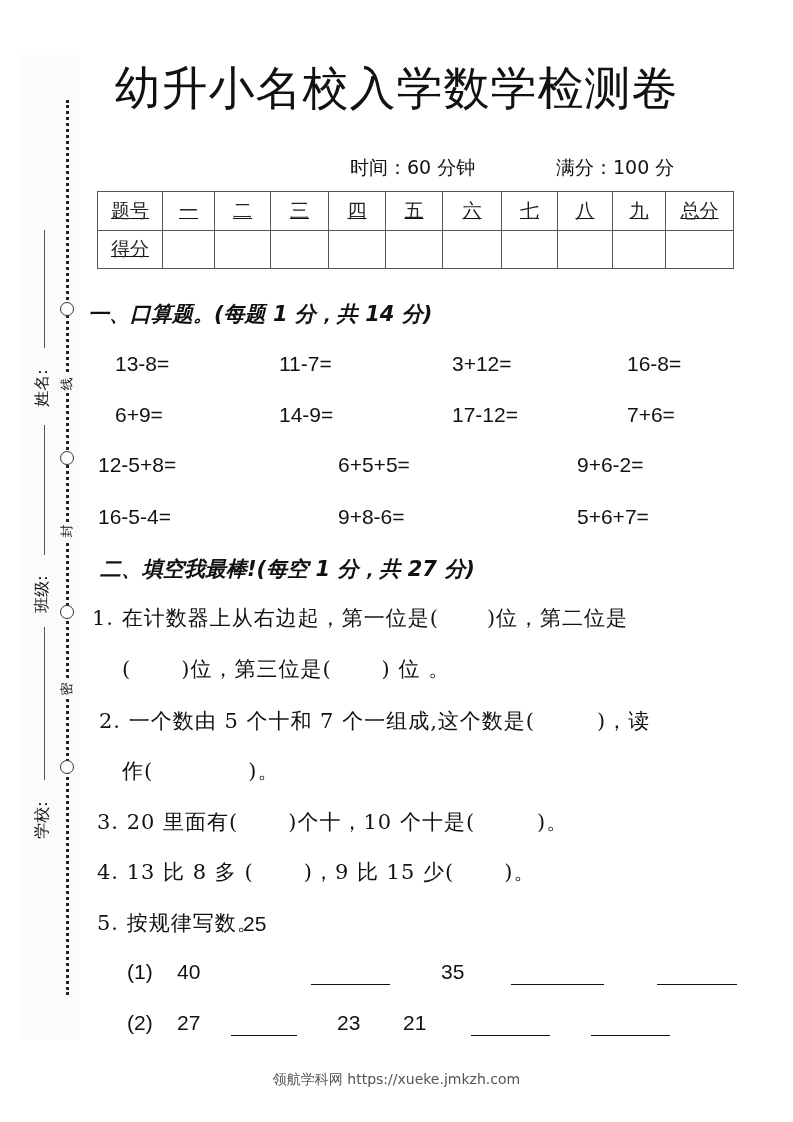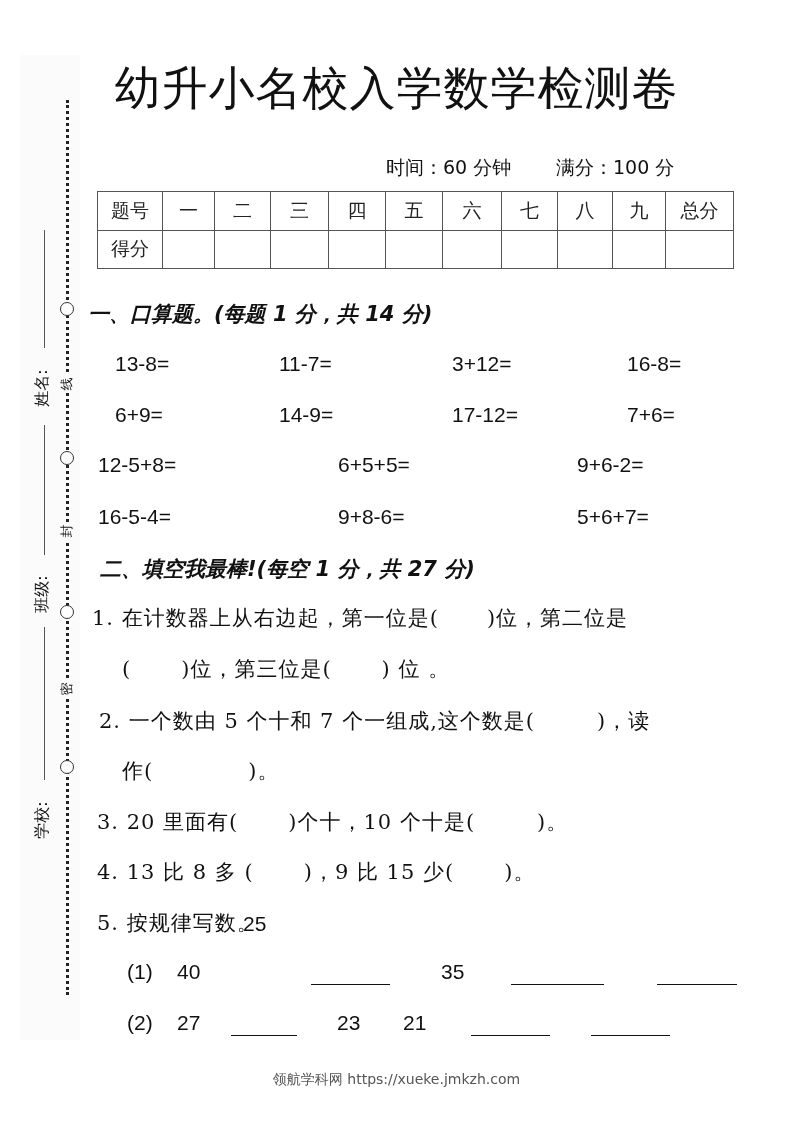--- a/index.html
+++ b/index.html
@@ -8,24 +8,24 @@
 
     .binding-strip { position: absolute; left: 20px; top: 55px; width: 60px; height: 985px; background: #fbfbfc; }
     .dotted-line { position: absolute; left: 66px; top: 100px; width: 0; height: 895px; border-left: 3px dotted #222; }
     .hole { position: absolute; left: 60px; width: 14px; height: 14px; border: 1.5px solid #333; border-radius: 50%; background: #fff; }
     .seal-char { position: absolute; left: 58px; width: 18px; font-size: 13px; line-height: 18px; text-align: center; background: #fbfbfc; transform: rotate(-90deg); }
     .write-line { position: absolute; left: 44px; width: 0; border-left: 1.5px solid #555; }
     .info-label { position: absolute; left: 22px; width: 40px; font-size: 16px; line-height: 20px; text-align: center; transform: rotate(-90deg); white-space: nowrap; }
 
     .title { position: absolute; left: 0; top: 58px; width: 793px; text-align: center; font-family: "DejaVu Serif", "Liberation Serif", serif; font-size: 46px; font-weight: 500; letter-spacing: 1px; }
     .meta { position: absolute; top: 155px; font-size: 19px; }
-    .meta-time { left: 386px; text-align: right; }
+    .meta-time { left: 350px; text-align: right; }
     .meta-score { left: 556px; }
 
-    table.score-table { position: absolute; left: 97px; top: 191px; border-collapse: collapse; font-family: "DejaVu Serif", "Liberation Serif", serif; }
+    table.score-table { position: absolute; left: 97px; top: 191px; border-collapse: collapse; font-family: "DejaVu Serif", "Liberation Serif", serif; text-decoration: underline; }
     table.score-table td { border: 1px solid #555; height: 38.5px; text-align: center; font-size: 19px; color: #222; }
     table.score-table td.head { width: 65px; }
 
     .section-title { position: absolute; font-size: 21px; font-weight: bold; white-space: nowrap; font-style: italic; }
     .calc { position: absolute; font-family: "Liberation Sans", sans-serif; font-size: 21px; white-space: nowrap; }
     .q { position: absolute; font-size: 21px; white-space: nowrap; letter-spacing: 1px; font-family: "DejaVu Serif", "Liberation Serif", serif; }
     .blank-space { display: inline-block; }
     .seq { position: absolute; font-family: "Liberation Sans", sans-serif; font-size: 21px; white-space: nowrap; }
     .underline { position: absolute; height: 0; border-top: 1.5px solid #111; }
     .footer { position: absolute; left: 0; width: 793px; top: 1071px; text-align: center; font-size: 14px; color: #555; }

